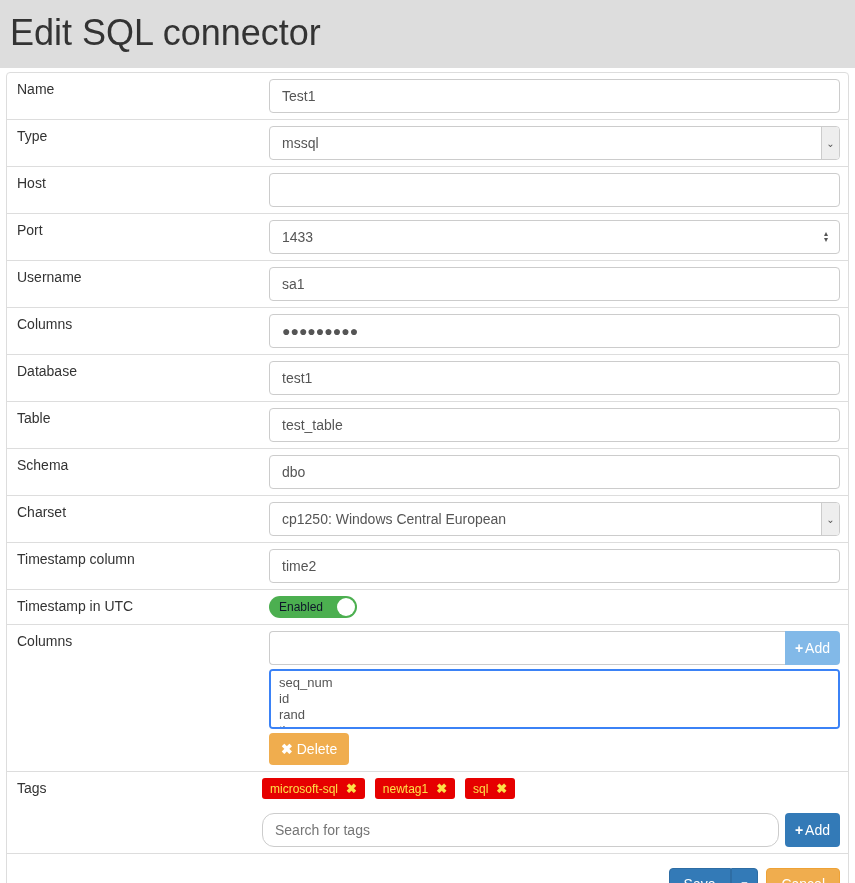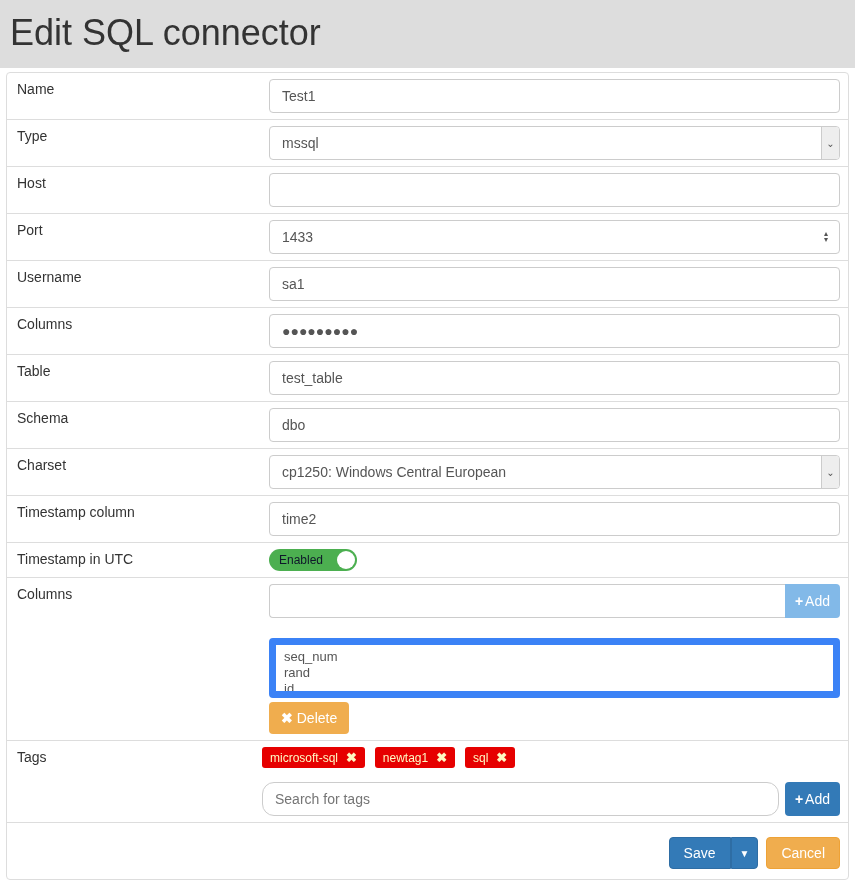--- a/index.html
+++ b/index.html
@@ -114,23 +114,23 @@
     }
     .add-btn-solid {
       background: #337ab7;
       border-radius: 4px;
     }
     .plus-icon { font-weight: bold; margin-right: 2px; }
     .columns-group { width: 100%; }
     .columns-input-row { display: flex; width: 100%; }
     .columns-input-row .input-text { border-radius: 4px 0 0 4px; border-right: none; }
     .columns-list {
-      border: 7px solid #3b82f6;
-      border-radius: 4px;
-      margin-top: 20px;
+      border: 2px solid #3b82f6;
+      border-radius: 4px;
+      margin-top: 4px;
       padding: 4px 8px;
       height: 60px;
       overflow-y: auto;
       color: #555;
       background: #fff;
       position: relative;
     }
     .columns-list::-webkit-scrollbar { width: 14px; }
     .columns-list::-webkit-scrollbar-track { background: #f0f0f0; border-radius: 2px; }
     .columns-list::-webkit-scrollbar-thumb { background: #ccc; border-radius: 2px; }
@@ -145,21 +145,21 @@
       font-size: 14px;
       margin-top: 4px;
       cursor: pointer;
     }
     .x-icon { font-weight: bold; margin-right: 4px; font-size: 14px; }
     .tags-row { padding: 6px 8px 6px 0; }
     .tag {
       display: inline-flex;
       align-items: center;
       background: #e60000;
-      color: #fef9c3;
+      color: #fde047;
       padding: 3px 8px;
       border-radius: 3px;
       font-size: 12px;
       margin-right: 6px;
       cursor: default;
     }
     .tag .remove {
       margin-left: 8px;
       font-weight: bold;
       cursor: pointer;
@@ -253,20 +253,26 @@
     </div>
   </div>
 
   <div class="form-row">
     <div class="label-cell">Columns</div>
     <div class="input-cell">
       <input class="input-text" value="●●●●●●●●●" style="">
     </div>
   </div>
 
+  <div class="form-row">
+    <div class="label-cell">Database</div>
+    <div class="input-cell">
+      <input class="input-text" value="test1" style="">
+    </div>
+  </div>
 
   <div class="form-row">
     <div class="label-cell">Table</div>
     <div class="input-cell">
       <input class="input-text" value="test_table" style="">
     </div>
   </div>
 
   <div class="form-row">
     <div class="label-cell">Schema</div>
@@ -308,22 +314,22 @@
       <div class="columns-group">
         <div class="columns-input-row">
           <input class="input-text" style="">
           <button class="add-btn">
             <span class="plus-icon">+</span>
               <span>Add</span>
           </button>
         </div>
         <div class="columns-list">
           <div class="col-item">seq_num</div>
+          <div class="col-item">id</div>
           <div class="col-item">rand</div>
-          <div class="col-item">id</div>
           <div class="col-item">time</div>
         </div>
         <button class="delete-btn">
           <span class="x-icon">✖</span>
             <span>Delete</span>
         </button>
       </div>
     </div>
   </div>
 

